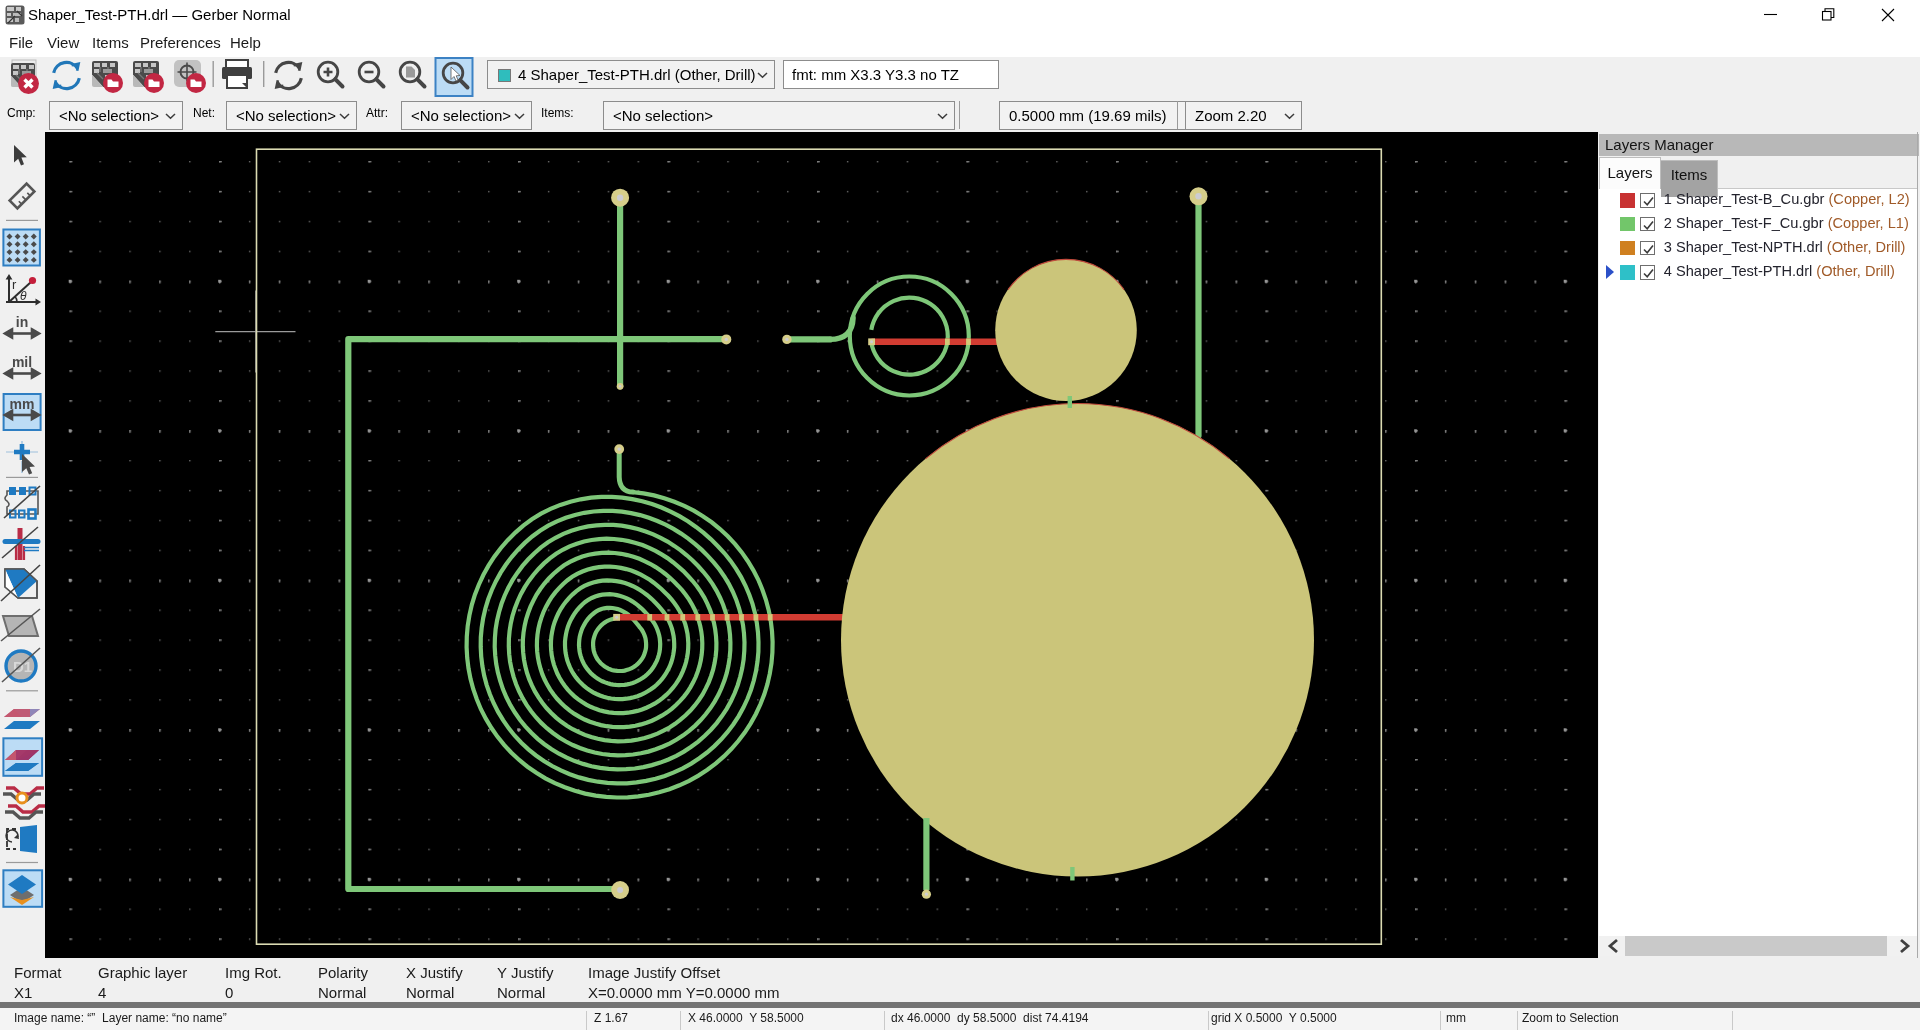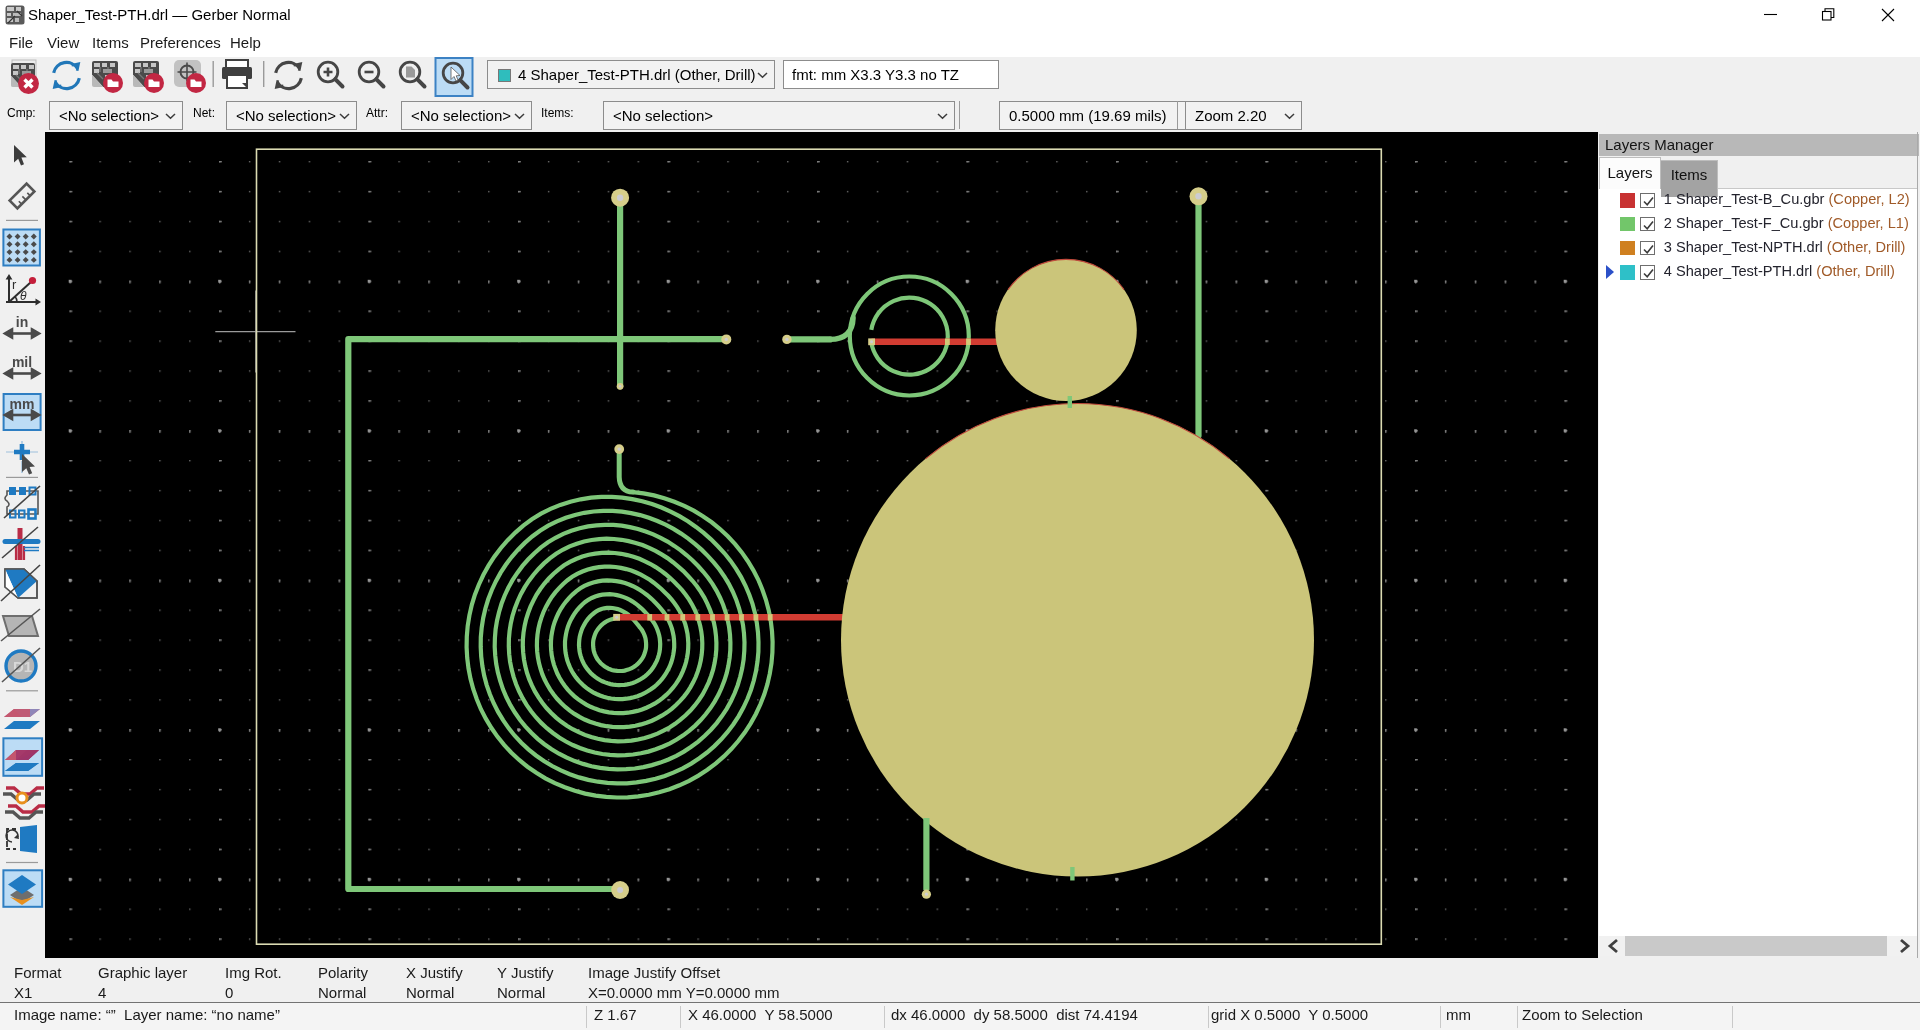--- a/index.html
+++ b/index.html
@@ -17,21 +17,21 @@
            font-size:15px; color:#000; line-height:27px; white-space:nowrap; }
   .combo .chev { position:absolute; right:6px; top:11px; width:11px; height:7px; } .combo .chev svg { display:block; }
   .lbl { position:absolute; top:8px; font-size:12px; color:#000; }
   #lefttb { position:absolute; left:0; top:132px; width:45px; height:826px; background:#f0f0f0; }
   #rpanel { position:absolute; left:1598px; top:132px; width:322px; height:826px; background:#f0f0f0;padding-left:18px; }
   #rphead { position:absolute; left:1px; top:2px; width:320px; height:22px; background:#b8b8b8;
             font-size:15px; color:#141414; line-height:22px; padding-left:6px; }
   #statusbar1 { position:absolute; left:0; top:958px; width:1920px; height:44px; background:#f0f0f0;
                 font-size:15px; color:#1a1a1a; }
   #statusbar2 { position:absolute; left:0; top:1002px; width:1920px; height:28px; background:#f4f4f4;
-                border-top:1px solid #737373; font-size:15px; color:#1a1a1a; }
+                border-top:6px solid #737373; font-size:12px; color:#1a1a1a; }
   .s1 { position:absolute; top:6px; white-space:pre; }
   .s2 { position:absolute; top:26px; white-space:pre; }
   .c2 { position:absolute; top:3px; white-space:pre; }
   .vsep { position:absolute; top:3px; height:22px; width:1px; background:#c9c9c9; }
 </style>
 </head>
 <body>
 <div id="titlebar">
   <svg class="abs" style="left:5px;top:5px" width="20" height="20" viewBox="0 0 20 20">
     <rect x="0.5" y="0.5" width="19" height="19" rx="2.5" fill="#5a5a5a"></rect>

